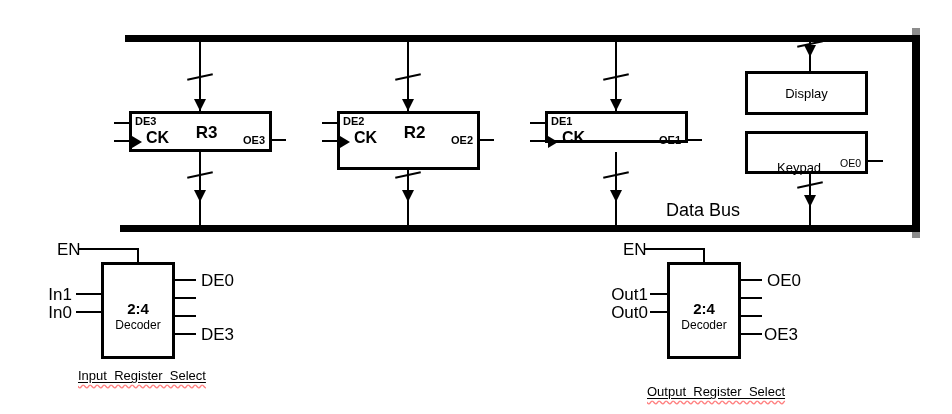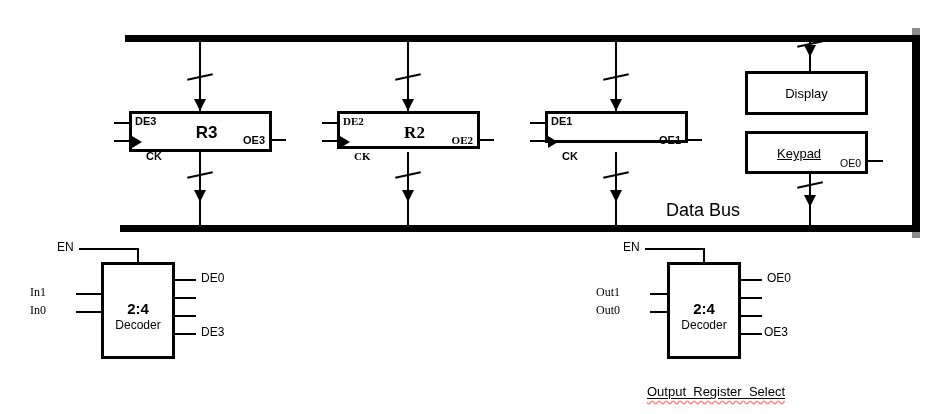--- a/index.html
+++ b/index.html
@@ -1,34 +1,34 @@
 <!DOCTYPE html>
 <html><head>
 <meta charset="utf-8">
 <style>
   html,body{margin:0;padding:0;background:#fff;}
   body{font-family:"Liberation Sans",sans-serif;color:#000;}
   #stage{position:relative;width:952px;height:414px;background:#fff;overflow:hidden;}
   .line{position:absolute;background:#000;}
   .box{position:absolute;border:3px solid #000;box-sizing:border-box;background:#fff;}
   .lbl{position:absolute;line-height:1;white-space:nowrap;color:#000;}
-  .fs13{font-size:12px;}
+  .fs13{font-size:17px;}
   .fs15{font-size:13px;}
   .fs18{font-size:18px;}
   .fs10{font-size:10.5px;}
   .slash{position:absolute;width:26px;height:2px;background:#000;transform:rotate(-12deg);}
   .arr{position:absolute;width:0;height:0;border-left:6px solid transparent;border-right:6px solid transparent;border-top:12px solid #000;}
   .clk{position:absolute;left:0;top:22px;width:0;height:0;border-top:6px solid transparent;border-bottom:6px solid transparent;border-left:10px solid #000;}
   .reg-de{position:absolute;left:3px;top:2px;font-size:11px;font-weight:bold;line-height:1;}
-  .reg-ck{position:absolute;left:14px;top:37px;font-size:11px;font-weight:bold;line-height:1;}
+  .reg-ck{position:absolute;left:14px;top:16px;font-size:16px;font-weight:bold;line-height:1;}
   .reg-name{position:absolute;left:0;right:0;top:10px;text-align:center;font-size:17px;font-weight:bold;line-height:1;margin-left:12px;}
   .reg-oe{position:absolute;right:4px;top:21px;font-size:11px;font-weight:bold;line-height:1;}
   .dec-ratio{position:absolute;left:0;right:0;top:36px;text-align:center;font-size:15px;font-weight:bold;line-height:1;}
   .dec-type{position:absolute;left:0;right:0;top:54px;text-align:center;font-size:12px;line-height:1;}
-  .ralign{text-align:left;font-family:Liberation Serif, serif;}
+  .ralign{text-align:right;}
   .caption{position:absolute;font-size:13px;line-height:1;text-decoration:underline wavy #ff7f7f;text-underline-offset:4px;white-space:nowrap;}
   .caption span{text-decoration:underline solid #000;text-underline-offset:2px;}
   .nub{position:absolute;background:#8c8c8c;}
   .center-flex{display:flex;align-items:center;justify-content:center;}
 </style>
 </head>
 <body>
 
 <div id="stage">
 
@@ -58,21 +58,21 @@
 
   <div class="line" style="left:407px;top:42px;width:2px;height:69px;"></div>
   <div class="slash" style="left:395px;top:76px;"></div>
   <div class="arr" style="left:402px;top:99px;"></div>
   <div class="line" style="left:407px;top:152px;width:2px;height:73px;"></div>
   <div class="slash" style="left:395px;top:174px;"></div>
   <div class="arr" style="left:402px;top:190px;"></div>
   <div class="line" style="left:322px;top:122px;width:15px;height:2px;"></div>
   <div class="line" style="left:322px;top:140px;width:15px;height:2px;"></div>
   <div class="line" style="left:480px;top:139px;width:14px;height:2px;"></div>
-  <div class="box" style="left:337px;top:111px;width:143px;height:38px;font-family:Liberation Serif, serif;">
+  <div class="box" style="left:337px;top:111px;width:143px;height:59px;">
     <span class="reg-de">DE2</span>
     <span class="clk"></span>
     <span class="reg-ck">CK</span>
     <span class="reg-name">R2</span>
     <span class="reg-oe">OE2</span>
   </div>
 
   <div class="line" style="left:615px;top:42px;width:2px;height:69px;"></div>
   <div class="slash" style="left:603px;top:76px;"></div>
   <div class="arr" style="left:610px;top:99px;"></div>
@@ -90,21 +90,21 @@
   </div>
 
   <div class="line" style="left:809px;top:42px;width:2px;height:29px;"></div>
   <div class="slash" style="left:797px;top:43px;"></div>
   <div class="arr" style="left:804px;top:45px;"></div>
   <div class="box center-flex" style="left:745px;top:71px;width:123px;height:44px;">
     <span class="fs15" style="line-height:1;">Display</span>
   </div>
 
   <div class="box" style="left:745px;top:131px;width:123px;height:43px;">
-    <span class="lbl fs15" style="left:29px;top:13px;text-decoration:underline;">Keypad</span>
+    <span class="lbl fs15" style="left:29px;top:27px;text-decoration:underline;">Keypad</span>
     <span class="lbl fs10" style="left:92px;top:24px;">OE0</span>
   </div>
   <div class="line" style="left:868px;top:160px;width:15px;height:2px;"></div>
   <div class="line" style="left:809px;top:174px;width:2px;height:51px;"></div>
   <div class="slash" style="left:797px;top:184px;"></div>
   <div class="arr" style="left:804px;top:195px;"></div>
 
   <div class="lbl fs13" style="left:57px;top:241px;">EN</div>
   <div class="line" style="left:79px;top:248px;width:60px;height:2px;"></div>
   <div class="line" style="left:137px;top:248px;width:2px;height:16px;"></div>
@@ -115,20 +115,21 @@
   <div class="box" style="left:101px;top:262px;width:74px;height:97px;">
     <span class="dec-ratio">2:4</span>
     <span class="dec-type">Decoder</span>
   </div>
   <div class="line" style="left:175px;top:279px;width:21px;height:2px;"></div>
   <div class="line" style="left:175px;top:297px;width:21px;height:2px;"></div>
   <div class="line" style="left:175px;top:315px;width:21px;height:2px;"></div>
   <div class="line" style="left:175px;top:333px;width:21px;height:2px;"></div>
   <div class="lbl fs13" style="left:201px;top:272px;">DE0</div>
   <div class="lbl fs13" style="left:201px;top:326px;">DE3</div>
+  <div class="caption" style="left:78px;top:369px;"><span>Input_Register_Select</span></div>
 
   <div class="lbl fs13" style="left:623px;top:241px;">EN</div>
   <div class="line" style="left:645px;top:248px;width:60px;height:2px;"></div>
   <div class="line" style="left:703px;top:248px;width:2px;height:16px;"></div>
   <div class="lbl fs13 ralign" style="left:596px;top:286px;width:52px;">Out1</div>
   <div class="lbl fs13 ralign" style="left:596px;top:304px;width:52px;">Out0</div>
   <div class="line" style="left:650px;top:293px;width:17px;height:2px;"></div>
   <div class="line" style="left:650px;top:311px;width:17px;height:2px;"></div>
   <div class="box" style="left:667px;top:262px;width:74px;height:97px;">
     <span class="dec-ratio">2:4</span>

